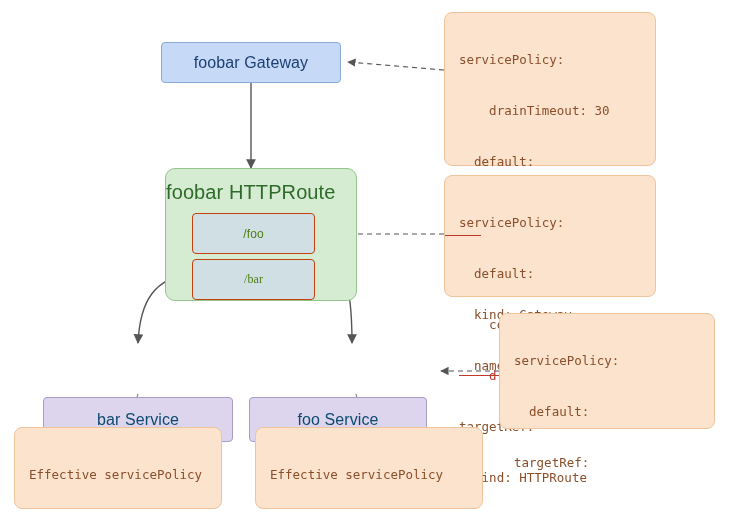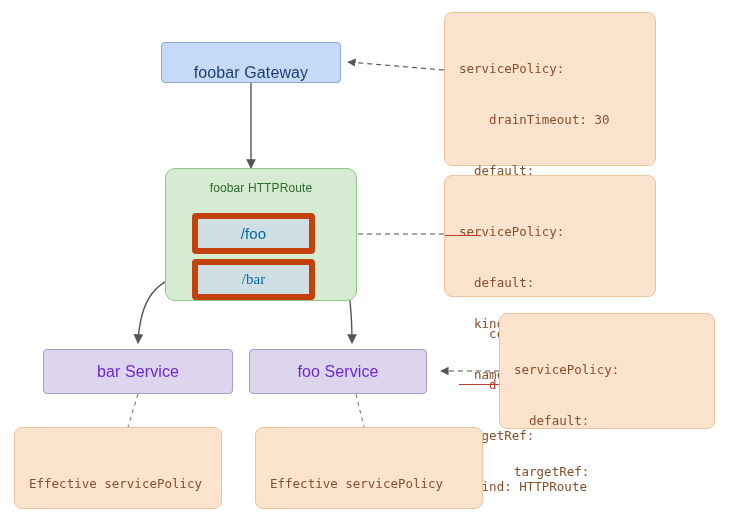--- a/index.html
+++ b/index.html
@@ -32,63 +32,62 @@
     align-items: center;
     justify-content: center;
     font-size: 16px;
     letter-spacing: .1px;
   }
 
   .gateway-node {
     background: #c6daf8;
     border: 1px solid #8ba9d4;
     color: #1c3f73;
-    align-items: flex-end;
   }
 
   .route-group {
     background: #d6ecd2;
     border: 1px solid #93c48b;
     border-radius: 10px;
     display: block;
   }
   .route-title {
     position: absolute;
     left: 0; right: 0;
     top: 12px;
-    text-align: center;
-    font-size: 12px;
+    font-size: 20px;
     color: #2e6b2a;
   }
 
   .path-node {
     background: #cfdfe4;
-    border: 6px solid #c2410c;
-    color: #0369a1;
-    font-size: 15px;
+    border: 1px solid #c2410c;
+    color: #4d7c0f;
+    font-size: 12px;
   }
 
   .service-node {
     background: #ddd4ee;
     border: 1px solid #a99bc8;
-    color: #6d28d9;
+    color: #0c4a6e;
+    margin-top: 48px;
   }
 
   
   .anno {
     position: absolute;
     box-sizing: border-box;
     background: #fbe3cd;
     border: 1px solid #f0c49b;
     border-radius: 8px;
     color: #8a4f2a;
     font-family: "DejaVu Sans Mono", monospace;
     font-size: 12.5px;
     line-height: 17px;
-    padding: 13px 14px;
+    padding: 4px 14px;
     white-space: pre;
   }
   .anno .strike {
     color: #c0392b;
     text-decoration: line-through;
     text-decoration-color: #c0392b;
   }
   .anno-line { display: block; }
 </style>
 </head>

